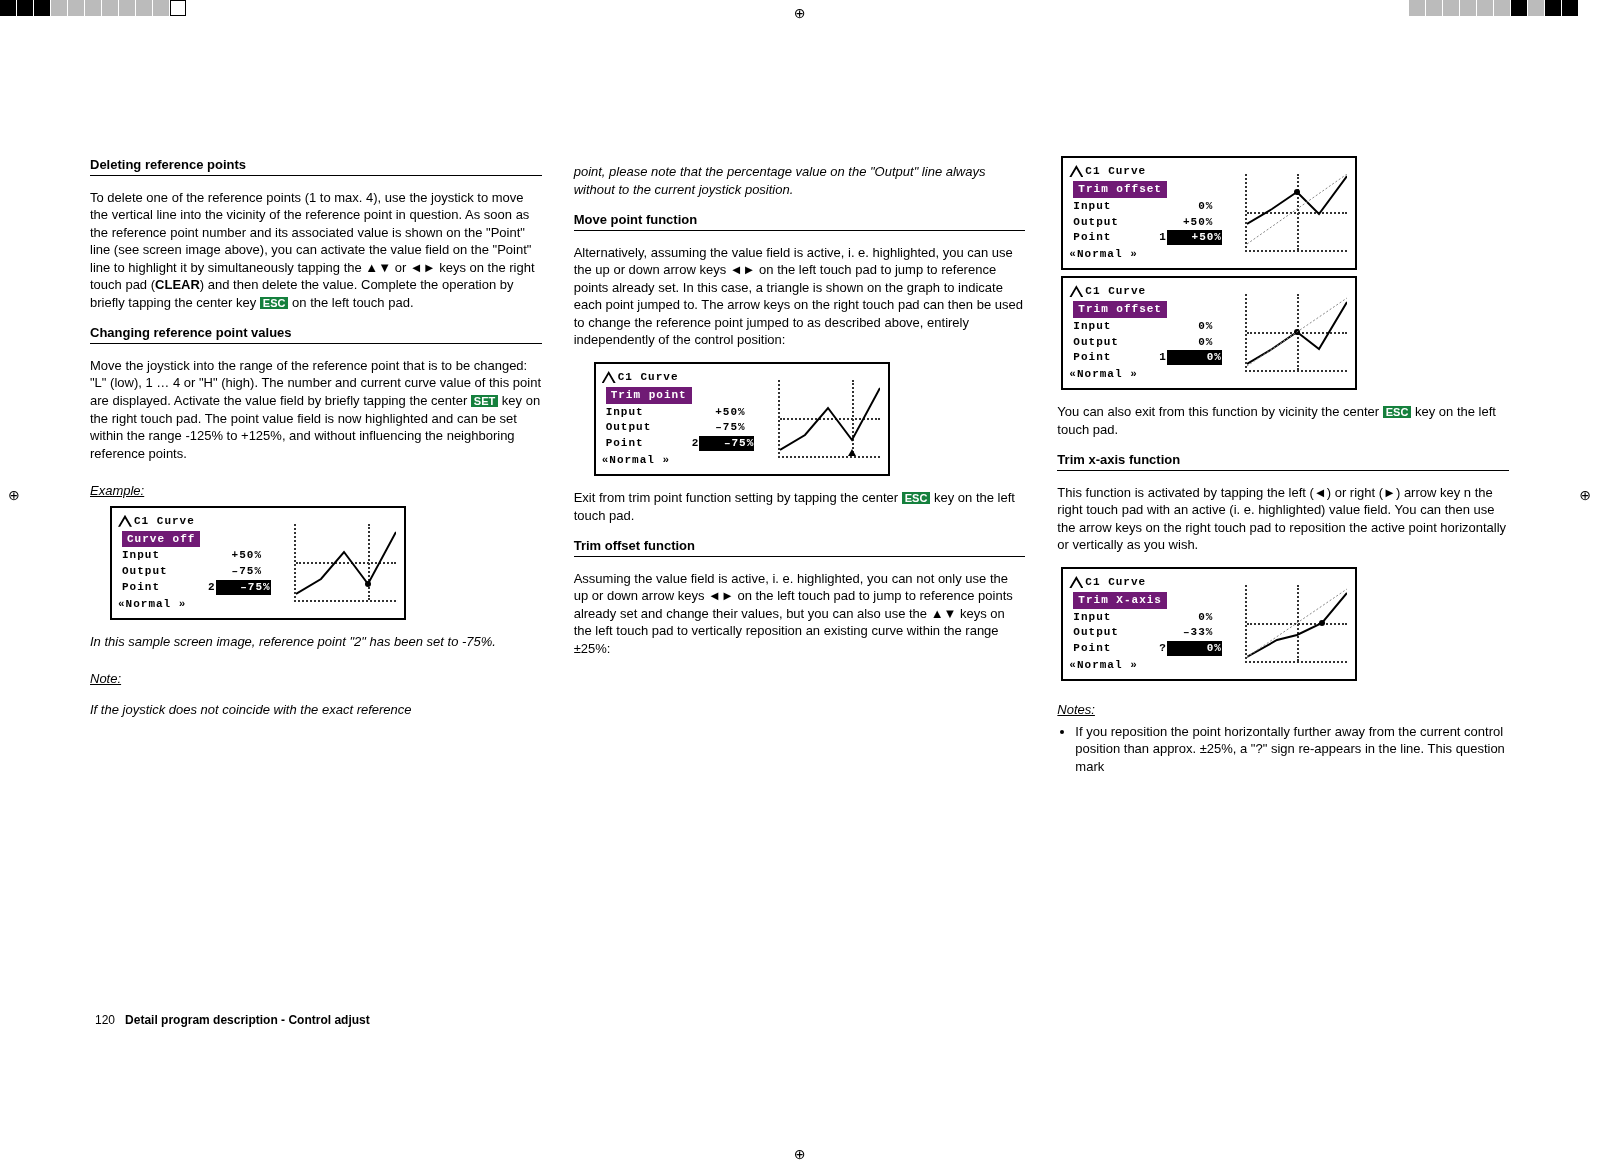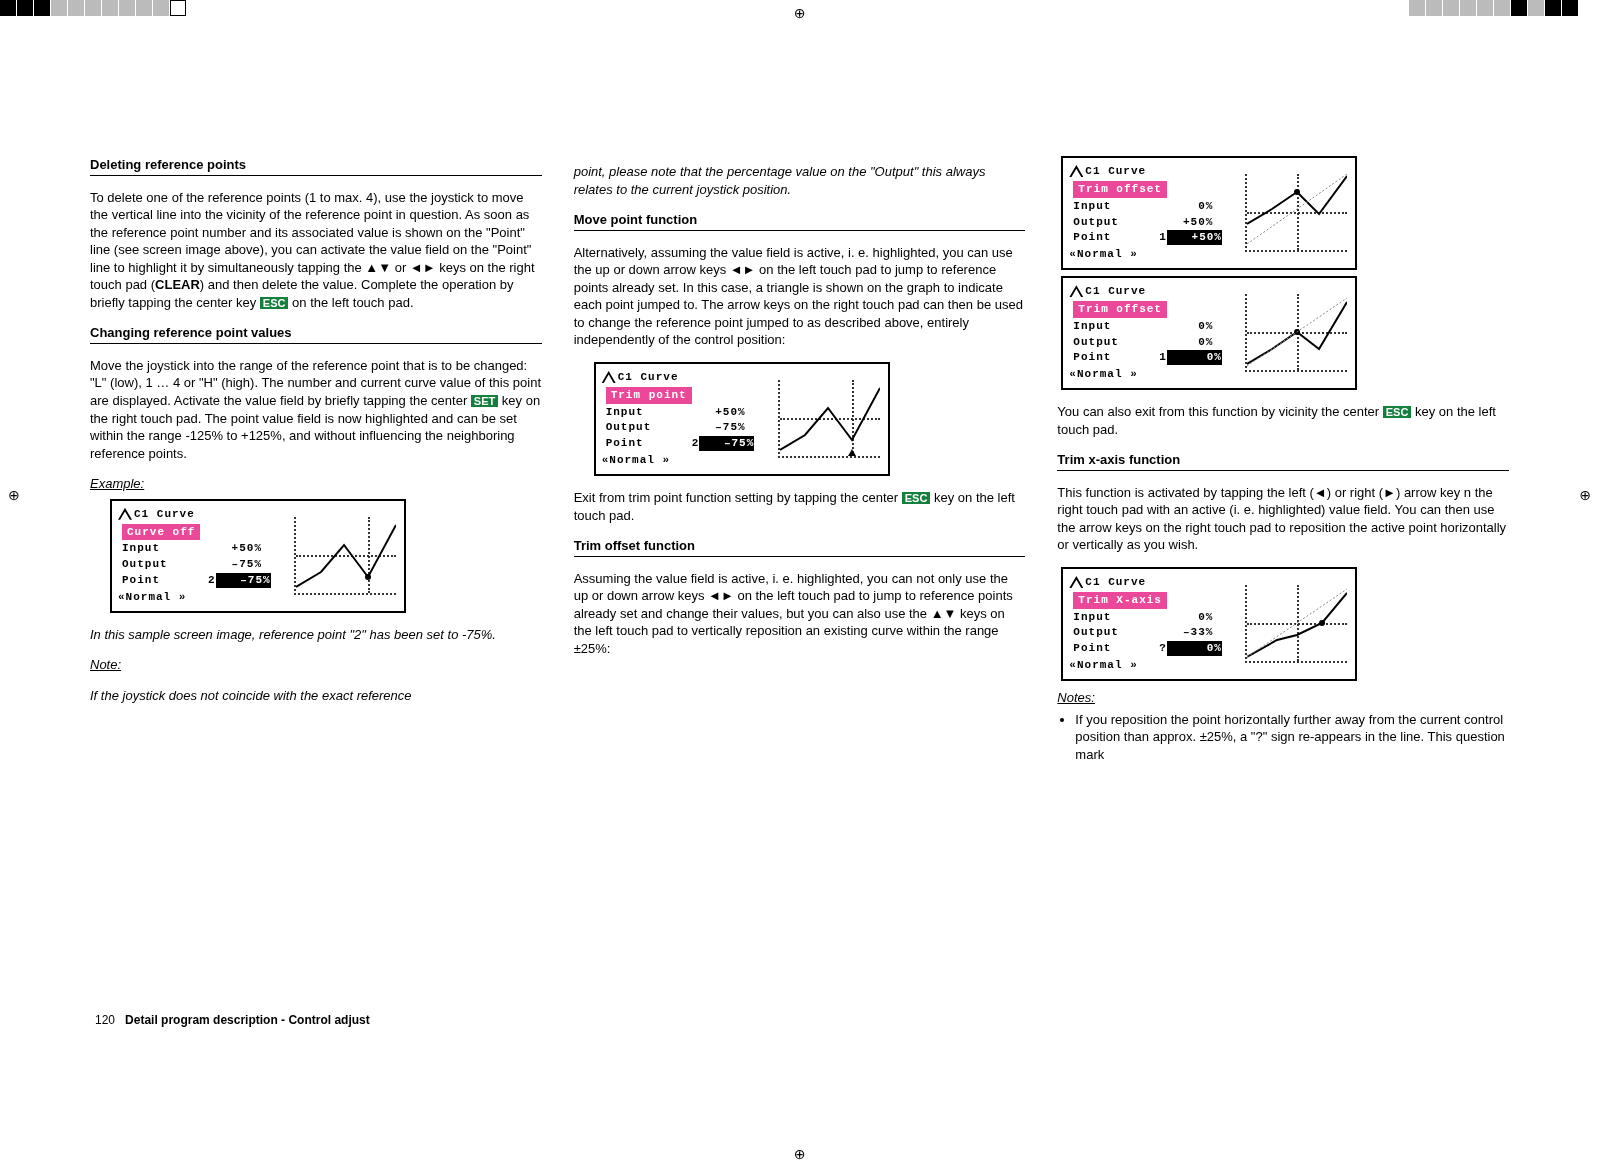--- a/index.html
+++ b/index.html
@@ -11,26 +11,26 @@
 .marks-r{position:absolute;top:0;right:20px;display:flex}
 .cm{position:absolute;top:4px;left:50%;transform:translateX(-50%);font-size:14px}
 .cm2{position:absolute;bottom:4px;left:50%;transform:translateX(-50%);font-size:14px}
 .side-reg{position:absolute;left:8px;top:486px;font-size:14px}
 .side-reg-r{position:absolute;right:8px;top:486px;font-size:14px}
 .content{display:flex;padding:150px 90px 0 90px;gap:32px}
 .col{flex:1;min-width:0}
 .h{font-weight:bold;border-bottom:1px solid #000;padding-bottom:1px;margin:6px 0 4px 0}
 .it{font-style:italic}
 .key{background:#15803d;color:#fff;padding:0 3px;font-weight:bold;font-size:11px}
-.ex{font-style:italic;text-decoration:underline;margin:8px 0 4px 0}
+.ex{font-style:italic;text-decoration:underline;margin:20px 0 4px 0}
 .pgfoot{position:absolute;bottom:140px;left:95px;font-size:12px}
 .lcd{border:2px solid #000;margin:6px 0 6px 20px;width:280px;padding:6px 6px 6px 6px;font-family:'Courier New',monospace;font-size:11px;font-weight:bold;letter-spacing:1px;position:relative}
 .lcd .ic{display:inline-block;width:14px;height:12px;background:#000;clip-path:polygon(0 100%,50% 0,100% 100%,85% 100%,50% 30%,15% 100%);margin-right:2px;vertical-align:middle}
 .lcd .title{}
-.lcd .sub{display:inline-block;background:#ec4899;color:#fff;padding:1px 5px;margin-left:4px;margin-top:2px}
+.lcd .sub{display:inline-block;background:#701a75;color:#fff;padding:1px 5px;margin-left:4px;margin-top:2px}
 .lcd .row{margin-top:1px;margin-left:4px;overflow:hidden}
 .lcd .lab{display:inline-block;width:85px}
 .lcd .val{display:inline-block;width:55px;text-align:right}
 .lcd .hlv{display:inline-block;width:55px;text-align:right;background:#000;color:#fff}
 .lcd .nr{margin-left:1px}
 .lcd .nav{margin-top:2px}
 .lcd .graph{position:absolute;right:8px;top:16px;width:100px;height:76px;border-left:2px dotted #333;border-bottom:2px dotted #333}
 .lcd .graph .gline{position:absolute;left:0;right:0;top:38px;border-top:2px dotted #333}
 .lcd .graph .vline{position:absolute;top:0;bottom:0;left:50px;border-left:2px dotted #333}
 .lcd .graph svg{position:absolute;left:0;top:0}
@@ -99,21 +99,21 @@
             </svg>
           </div>
  </div>
 
  <p class="it">In this sample screen image, reference point "2" has been set to -75%.</p>
  <div class="ex">Note:</div>
  <p class="it">If the joystick does not coincide with the exact reference</p>
 </div>
 
 <div class="col">
- <p class="it">point, please note that the percentage value on the "Output" this always relates to the current joystick position.</p>
+ <p class="it">point, please note that the percentage value on the "Output" line always without to the current joystick position.</p>
  <div class="h">Move point function</div>
  <p>Alternatively, assuming the value field is active, i. e. highlighted, you can use the up or down arrow keys ◄► on the left touch pad to jump to reference points already set. In this case, a triangle is shown on the graph to indicate each point jumped to. The arrow keys on the right touch pad can then be used to change the reference point jumped to as described above, entirely independently of the control position:</p>
 
  <div class="lcd">
    <div><span class="ic"></span><span class="title">C1  Curve</span></div>
    <div><span class="sub">Trim point</span></div>
    <div class="row"><span class="lab">Input</span><span class="val">+50%</span></div>
    <div class="row"><span class="lab">Output</span><span class="val">–75%</span></div>
    <div class="row"><span class="lab">Point</span><span class="nr">2</span><span class="hlv">–75%</span></div>
    <div class="nav">«<span>Normal</span> »</div>

